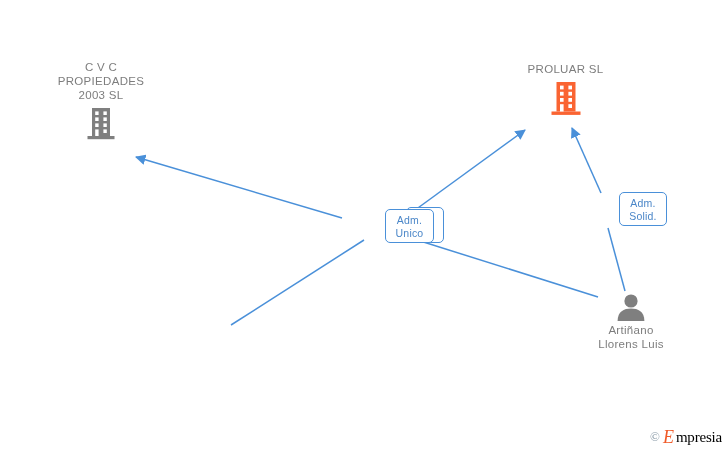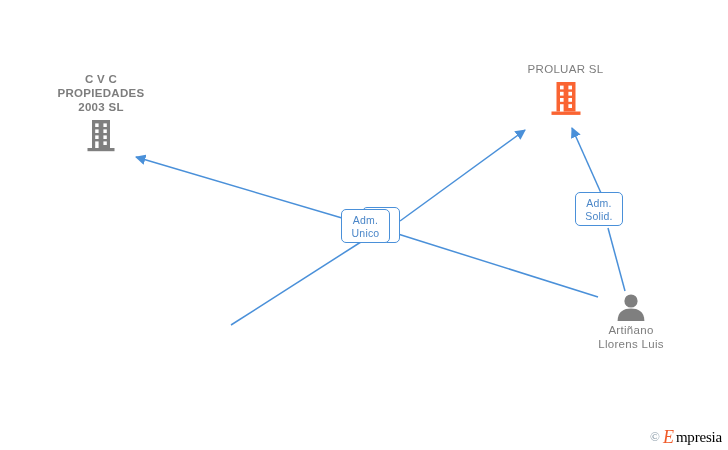--- a/index.html
+++ b/index.html
@@ -51,20 +51,21 @@
     border: 1.4px solid #4a90d9;
     border-radius: 5px;
     background: #ffffff;
     color: #4a86c8;
     font-size: 10.5px;
     line-height: 13px;
     text-align: center;
     padding: 4px 6px 5px 6px;
     white-space: pre-line;
     letter-spacing: 0.2px;
+    margin-left: 44px;
   }
   .chip-back {
     background: #ffffff;
   }
 
   
   #watermark {
     position: absolute;
     display: flex;
     align-items: center;
@@ -110,21 +111,21 @@
 
     <line x1="231" y1="325" x2="364" y2="240" stroke="#4a90d9" stroke-width="1.5"></line>
 
     <line x1="598" y1="297" x2="398" y2="234" stroke="#4a90d9" stroke-width="1.5"></line>
 
     <line x1="625" y1="291" x2="608" y2="228" stroke="#4a90d9" stroke-width="1.5"></line>
 
     <line x1="601" y1="193" x2="572" y2="128" stroke="#4a90d9" stroke-width="1.5" marker-end="url(#arrow)"></line>
   </svg>
 
-  <div class="node" style="left:40px; top:72px; width:122px;font-weight:bold;">
+  <div class="node" style="left:40px; top:60px; width:122px;">
     <div class="node-label company-label">C V C
 PROPIEDADES
 2003  SL</div>
     <div class="icon-wrap">
       <svg width="28" height="34" viewBox="0 0 28 34">
         <rect x="5" y="2" width="18" height="28" fill="#7f7f7f"></rect>
         <rect x="0.5" y="30" width="27" height="3.2" fill="#7f7f7f"></rect>
         <rect x="8.2" y="5.4" width="3.4" height="3.6" fill="#ffffff"></rect>
         <rect x="16.4" y="5.4" width="3.4" height="3.6" fill="#ffffff"></rect>
         <rect x="8.2" y="11.4" width="3.4" height="3.6" fill="#ffffff"></rect>

